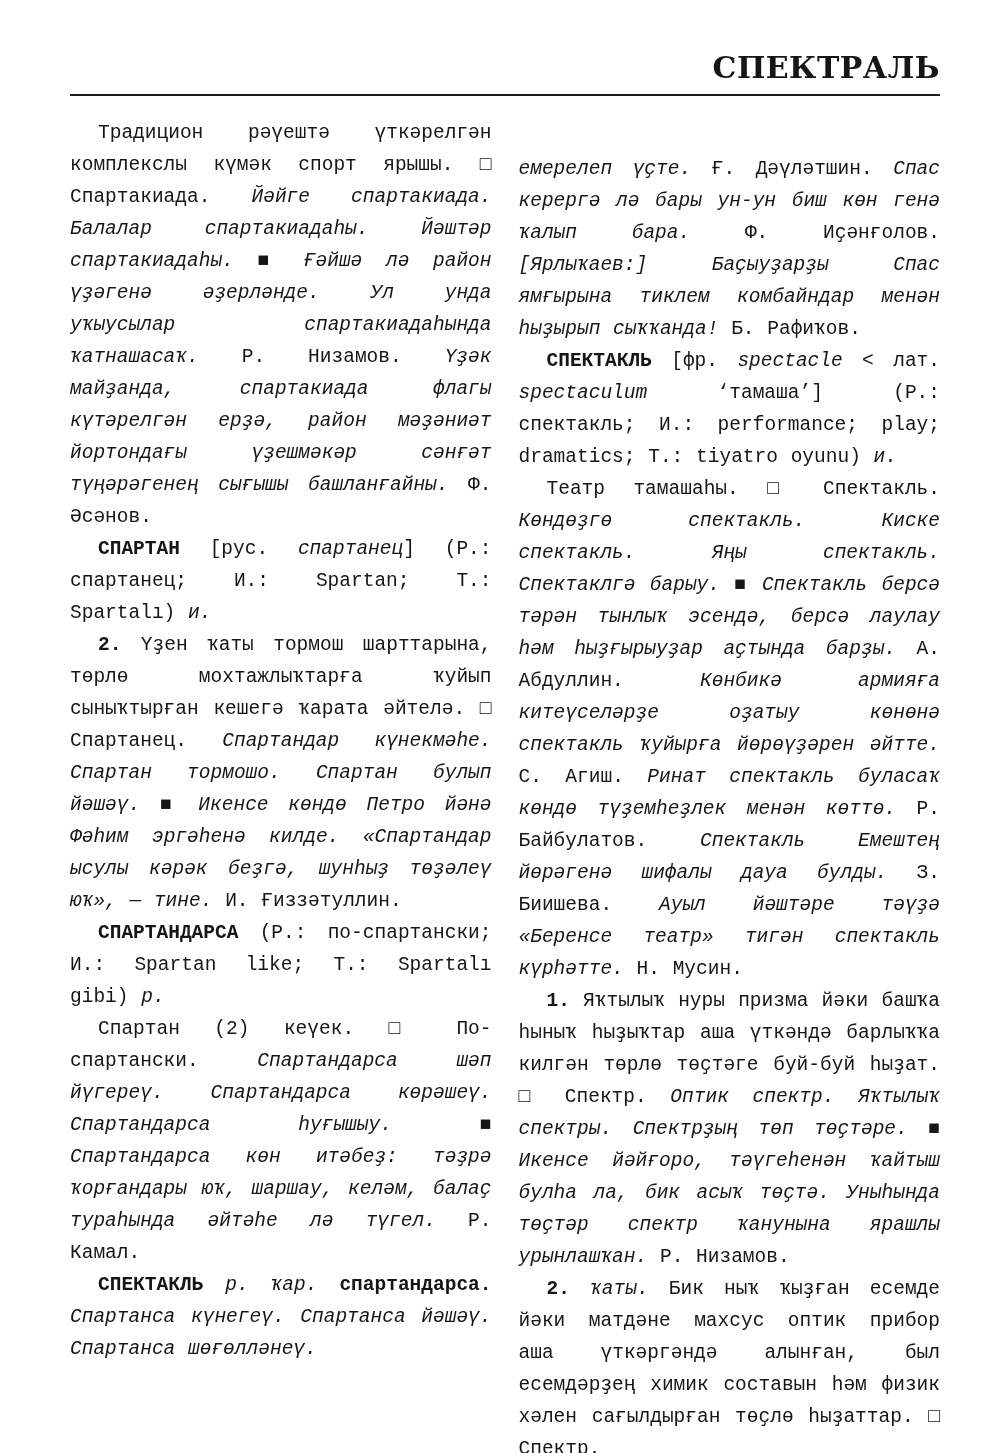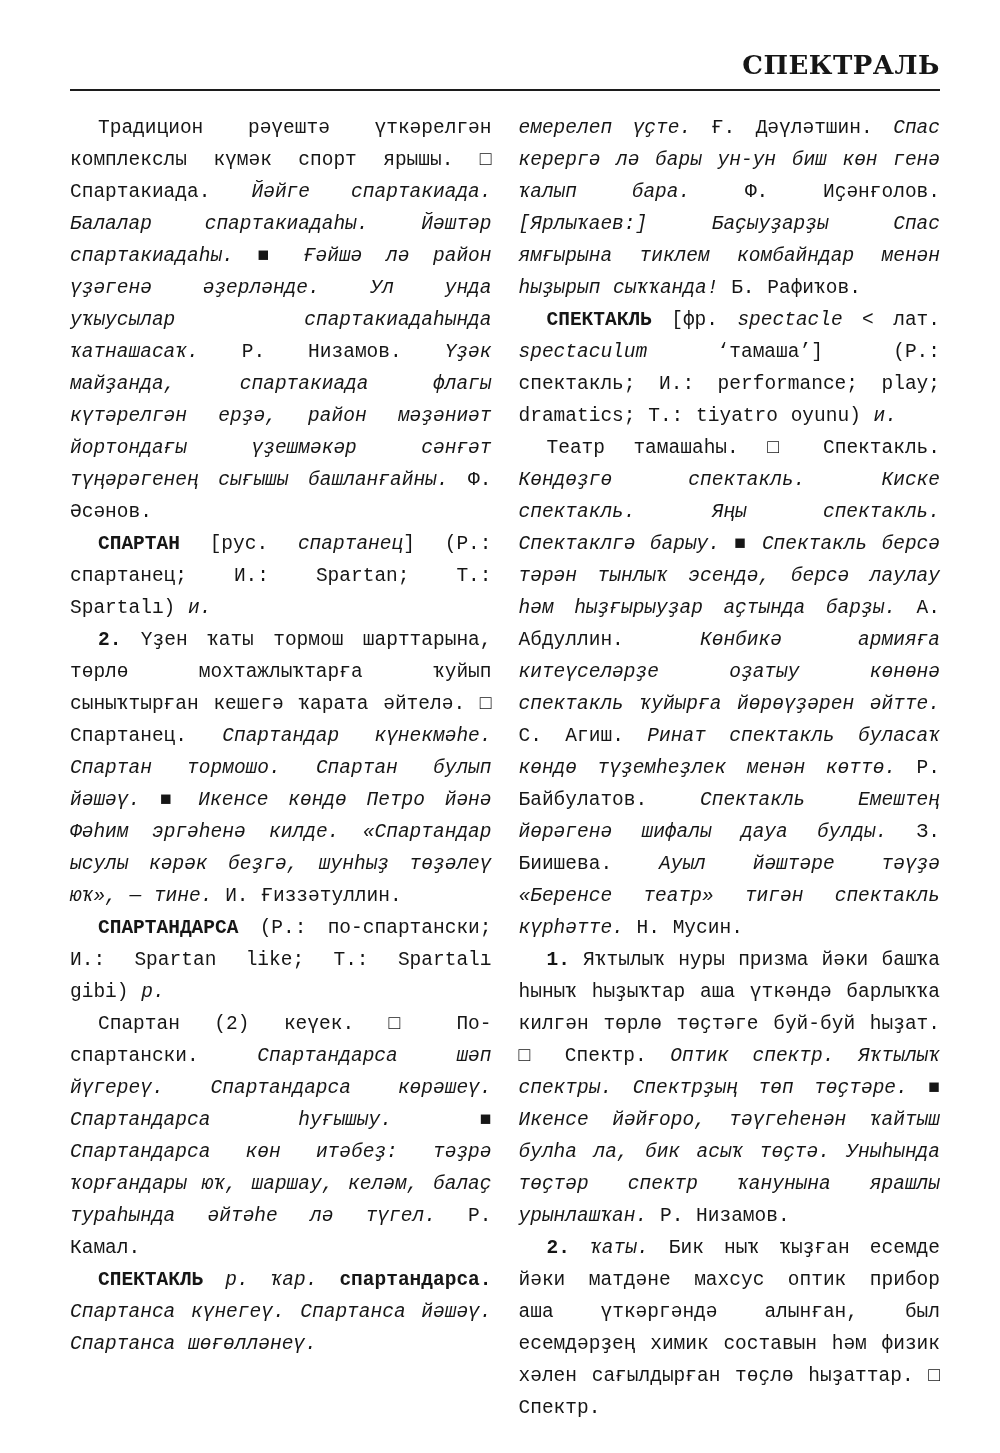--- a/index.html
+++ b/index.html
@@ -16,21 +16,21 @@
   }
   .page {
     box-sizing: border-box;
     width: 1000px;
     height: 1453px;
     padding: 50px 60px 0 70px;
   }
   .header-row {
     text-align: right;
     font-weight: bold;
-    font-size: 26px;
+    font-size: 30px;
     letter-spacing: 0.5px;
     padding-bottom: 9px;
   }
   .rule {
     border-bottom: 2.5px solid #1c1c1c;
     height: 0;
   }
   .columns {
     display: flex;
     gap: 27px;
@@ -43,20 +43,21 @@
     line-height: 32px;
     word-spacing: 1px;
   }
   p.para {
     margin: 0;
     text-indent: 28px;
     font-family: Liberation Mono, monospace;
   }
   p.para.noindent {
     text-indent: 0;
+    margin-top: 36px;
   }
   span.i { font-style: italic; }
   span.b { font-weight: bold; margin-top: 10px; }
 </style>
 </head>
 <body>
 
 <div class="page">
   <div class="header-row">
     <span>СПЕКТРАЛЬ</span>

